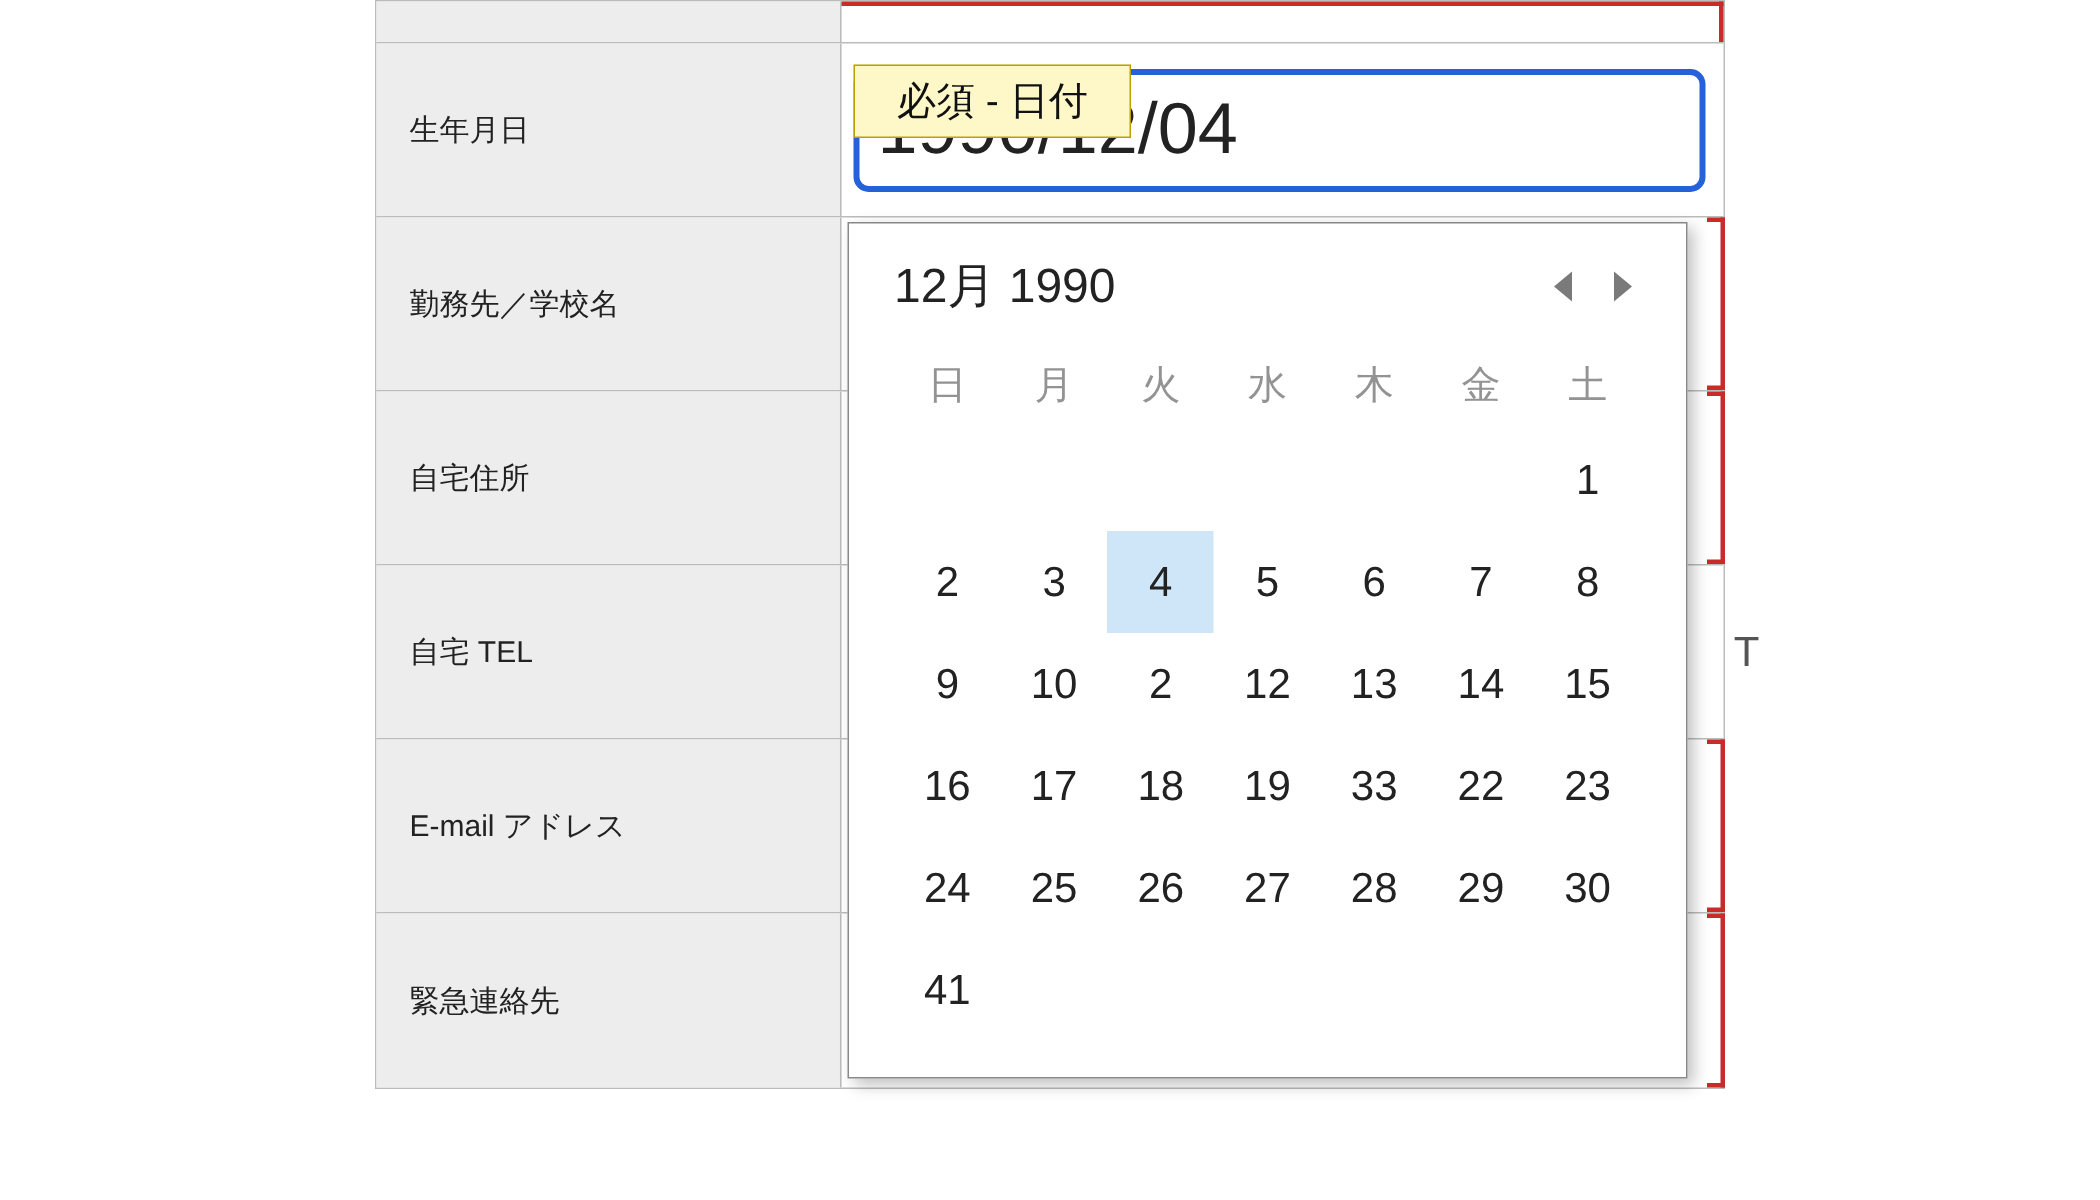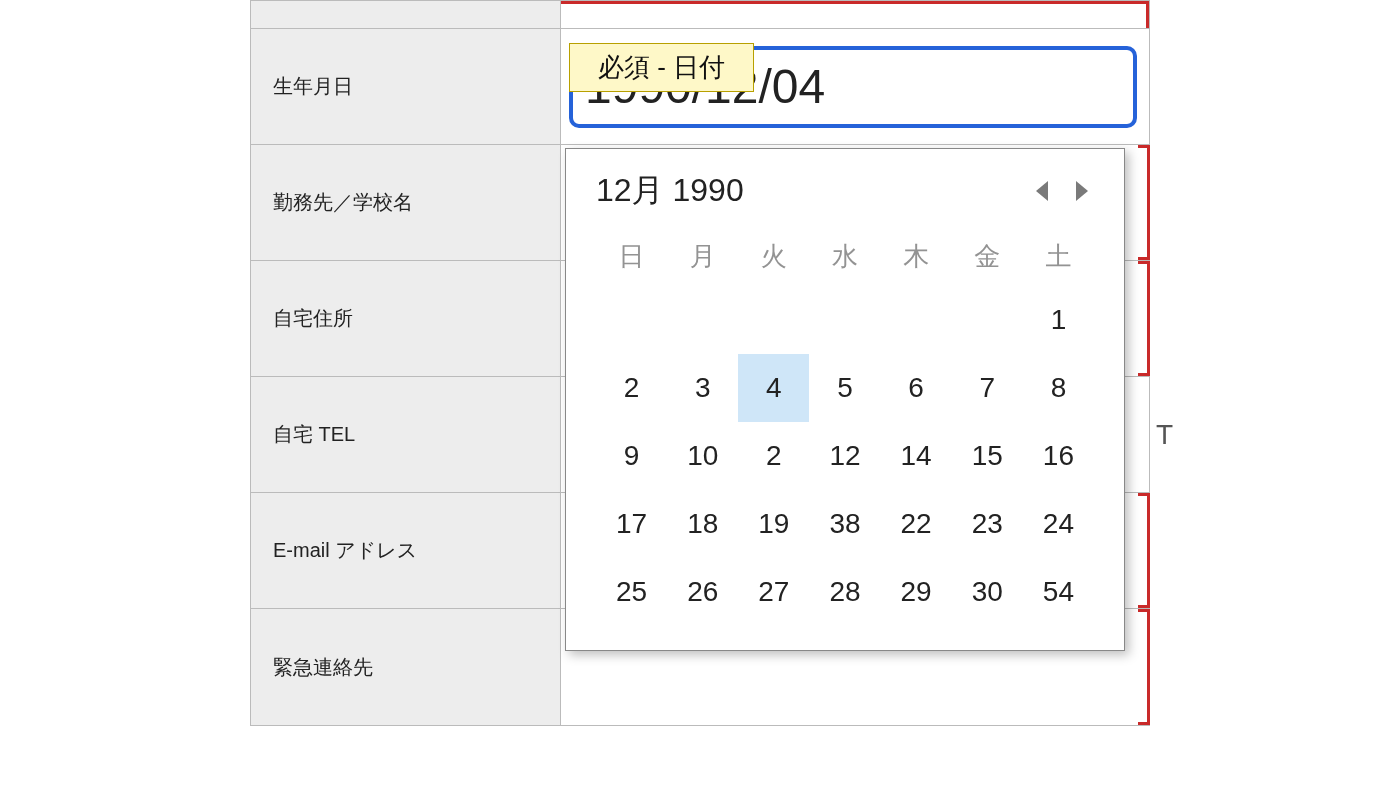--- a/index.html
+++ b/index.html
@@ -240,31 +240,32 @@
       <div class="dp-day">3</div>
       <div class="dp-day selected">4</div>
       <div class="dp-day">5</div>
       <div class="dp-day">6</div>
       <div class="dp-day">7</div>
       <div class="dp-day">8</div>
       <div class="dp-day">9</div>
       <div class="dp-day">10</div>
       <div class="dp-day">2</div>
       <div class="dp-day">12</div>
+      <div class="dp-day">13</div>
       <div class="dp-day">14</div>
       <div class="dp-day">15</div>
       <div class="dp-day">16</div>
       <div class="dp-day">17</div>
       <div class="dp-day">18</div>
       <div class="dp-day">19</div>
-      <div class="dp-day">38</div>
+      <div class="dp-day">33</div>
       <div class="dp-day">22</div>
       <div class="dp-day">23</div>
       <div class="dp-day">24</div>
       <div class="dp-day">25</div>
       <div class="dp-day">26</div>
       <div class="dp-day">27</div>
       <div class="dp-day">28</div>
       <div class="dp-day">29</div>
       <div class="dp-day">30</div>
-      <div class="dp-day">54</div>
+      <div class="dp-day">41</div>
     </div>
 </div>
 
 </body></html>

